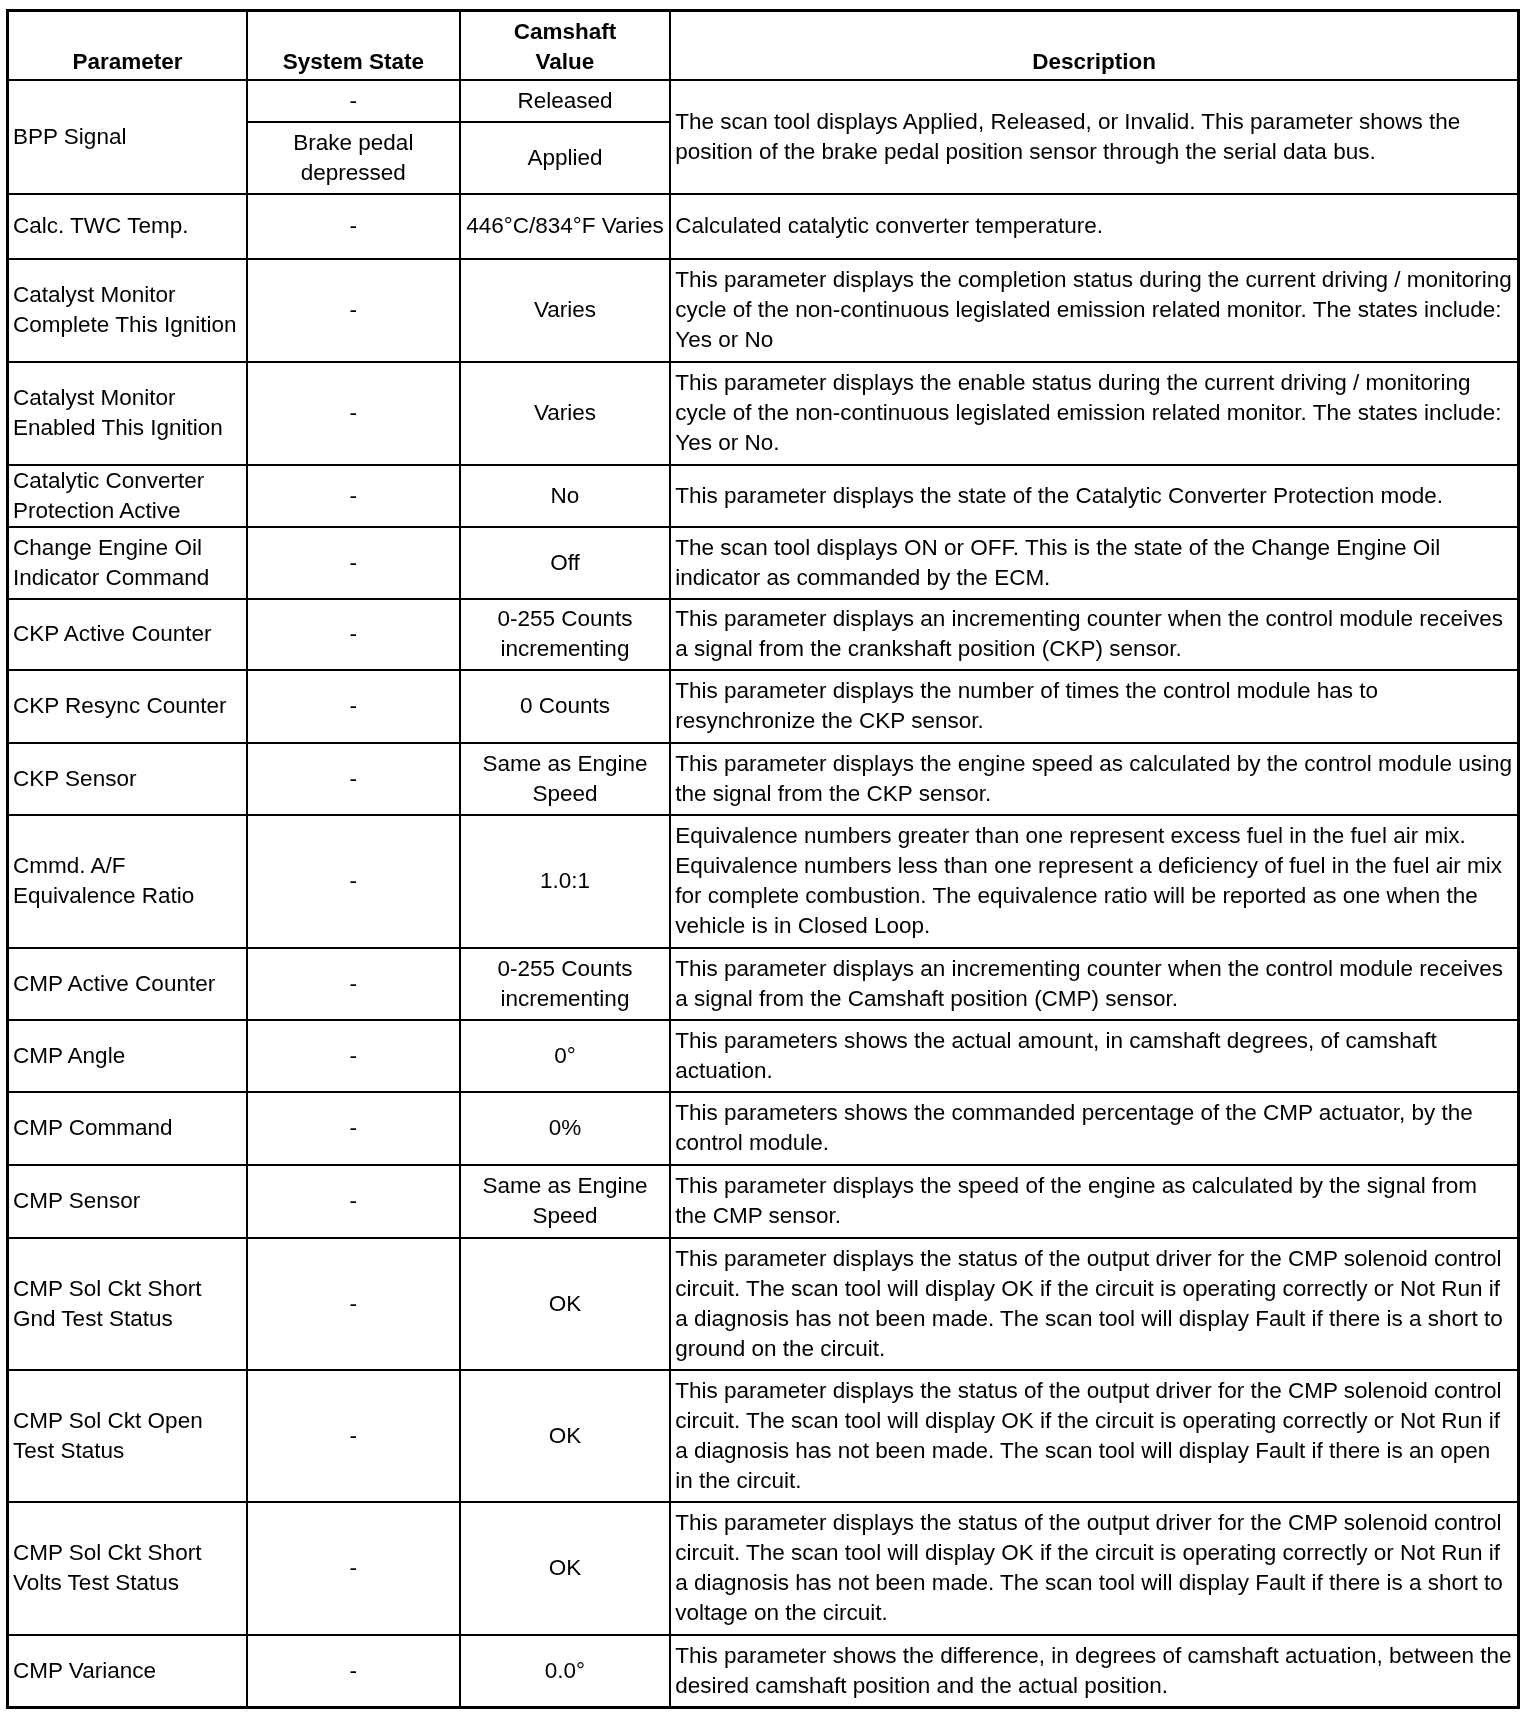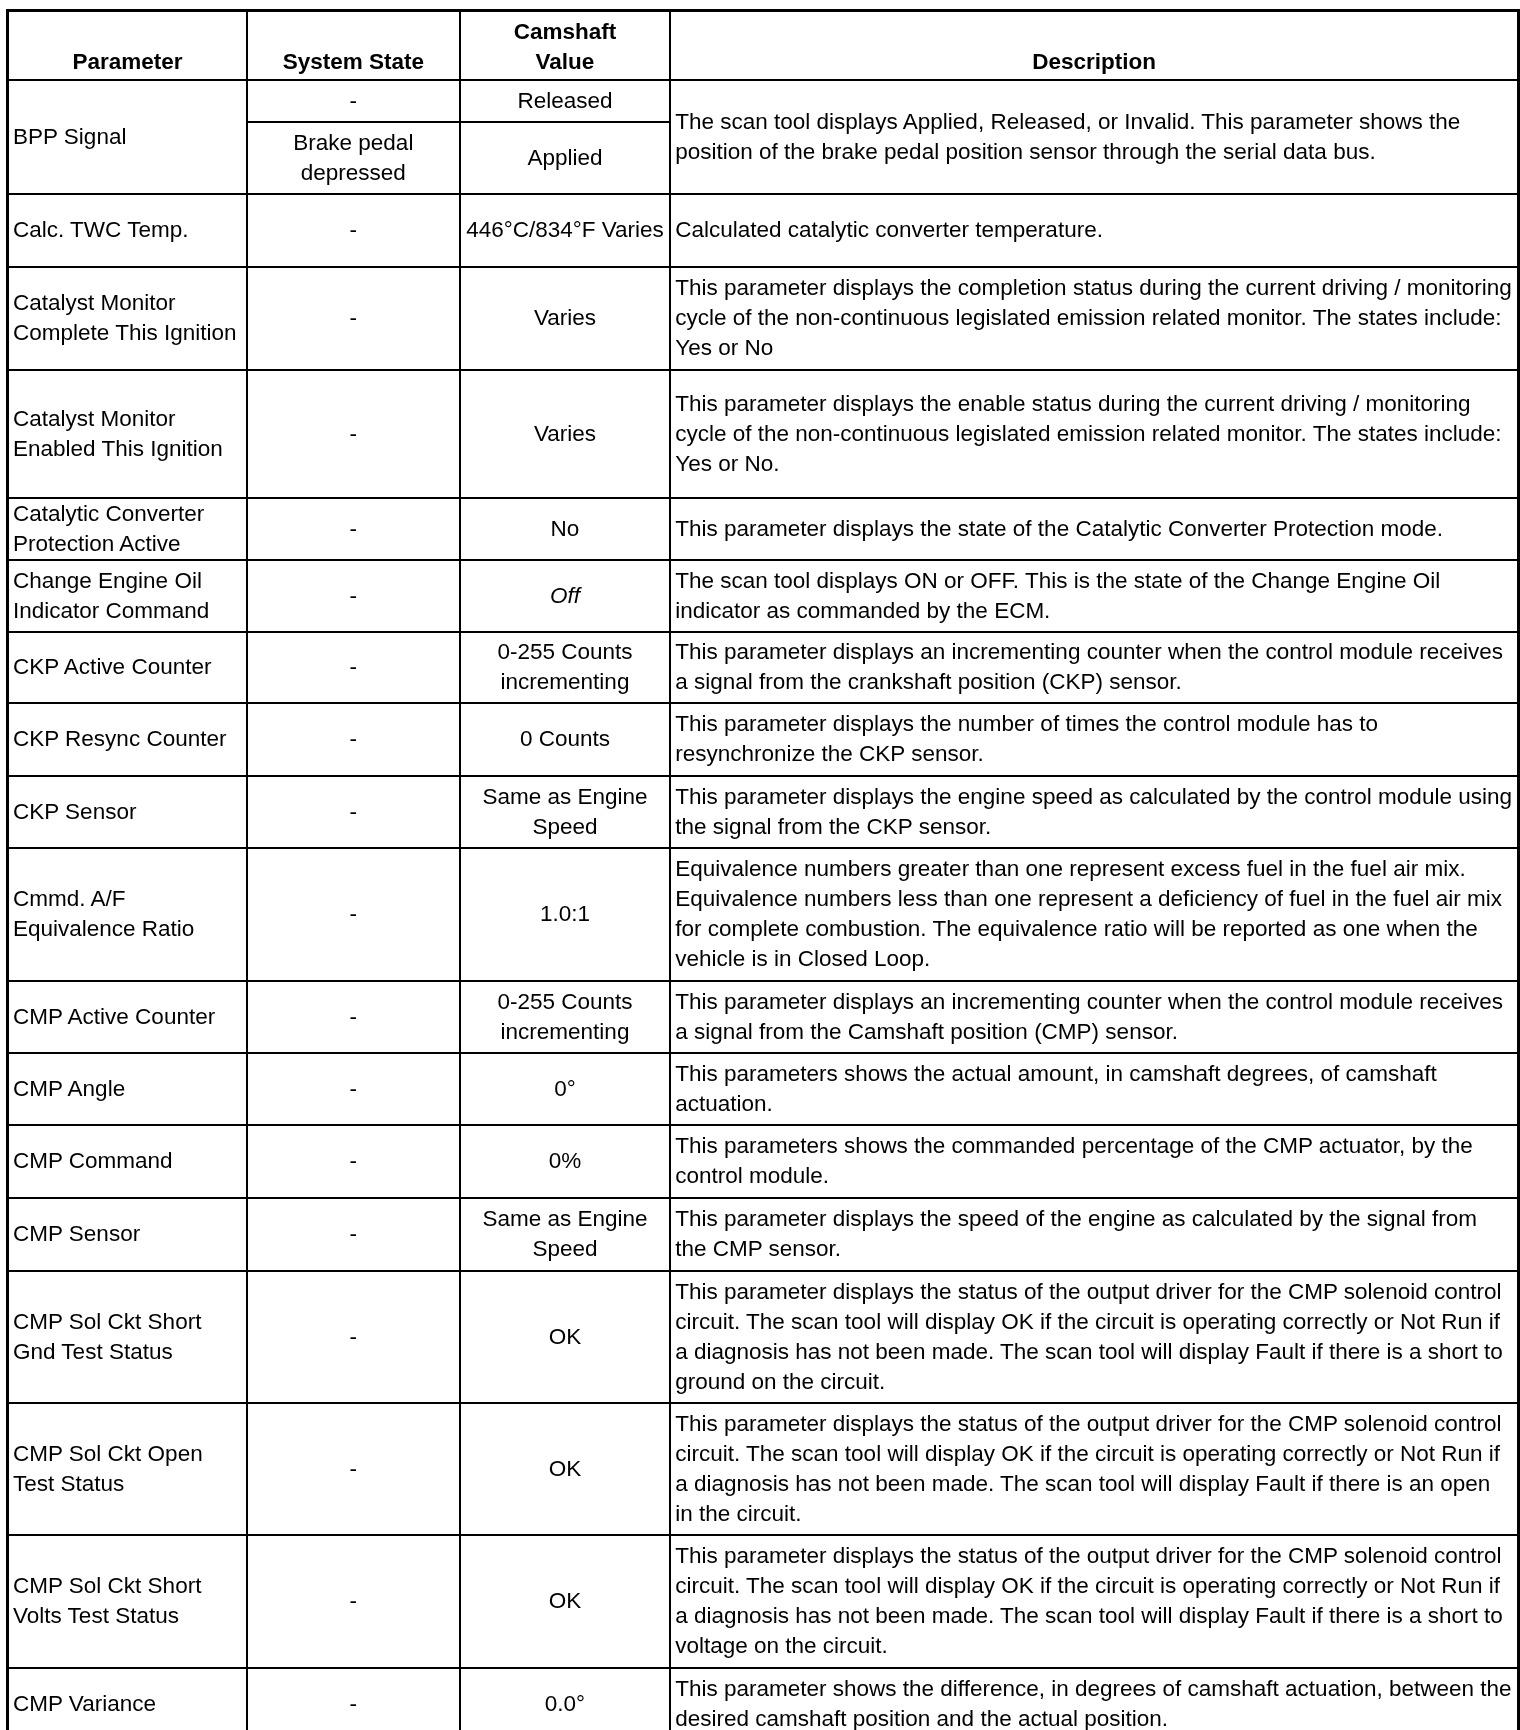--- a/index.html
+++ b/index.html
@@ -48,48 +48,48 @@
     <tr style="height:42px">
       <td class="c1" rowspan="2">BPP Signal</td>
       <td class="c2">-</td>
       <td class="c3">Released</td>
       <td class="c4" rowspan="2">The scan tool displays Applied, Released, or Invalid. This parameter shows the position of the brake pedal position sensor through the serial data bus.</td>
     </tr>
     <tr style="height:72px">
       <td class="c2" style="padding:0 20px">Brake pedal depressed</td>
       <td class="c3">Applied</td>
     </tr>
-  <tr style="height: 73px; margin-left: 20px;">
+  <tr style="height: 65px; margin-left: 20px;">
         <td class="c1">Calc. TWC Temp.</td>
         <td class="c2">-</td>
         <td class="c3" style="padding: 0px 2px;">446°C/834°F Varies</td>
         <td class="c4">Calculated catalytic converter temperature.</td>
       </tr>
       <tr style="height: 103px;">
         <td class="c1">Catalyst Monitor Complete This Ignition</td>
         <td class="c2">-</td>
         <td class="c3" style="padding: 0px 2px;">Varies</td>
         <td class="c4">This parameter displays the completion status during the current driving / monitoring cycle of the non-continuous legislated emission related monitor. The states include: Yes or No</td>
       </tr>
-      <tr style="height: 128px; margin-top: 34px;">
+      <tr style="height: 103px; margin-top: 34px;">
         <td class="c1">Catalyst Monitor Enabled This Ignition</td>
         <td class="c2">-</td>
         <td class="c3" style="padding: 0px 2px;">Varies</td>
         <td class="c4">This parameter displays the enable status during the current driving / monitoring cycle of the non-continuous legislated emission related monitor. The states include: Yes or No.</td>
       </tr>
       <tr style="height: 53px;">
         <td class="c1">Catalytic Converter Protection Active</td>
         <td class="c2">-</td>
         <td class="c3" style="padding: 0px 10px;">No</td>
         <td class="c4">This parameter displays the state of the Catalytic Converter Protection mode.</td>
       </tr>
       <tr style="height: 72px;">
         <td class="c1">Change Engine Oil Indicator Command</td>
         <td class="c2">-</td>
-        <td class="c3" style="padding: 0px 12px; font-style: italic;">Off</td>
+        <td class="c3" style="padding: 0px 12px;">Off</td>
         <td class="c4">The scan tool displays ON or OFF. This is the state of the Change Engine Oil indicator as commanded by the ECM.</td>
       </tr>
       <tr style="height: 71px;">
         <td class="c1">CKP Active Counter</td>
         <td class="c2">-</td>
         <td class="c3" style="padding: 0px 2px;">0-255 Counts incrementing</td>
         <td class="c4">This parameter displays an incrementing counter when the control module receives a signal from the crankshaft position (CKP) sensor.</td>
       </tr>
       <tr style="height: 73px;">
         <td class="c1">CKP Resync Counter</td>

